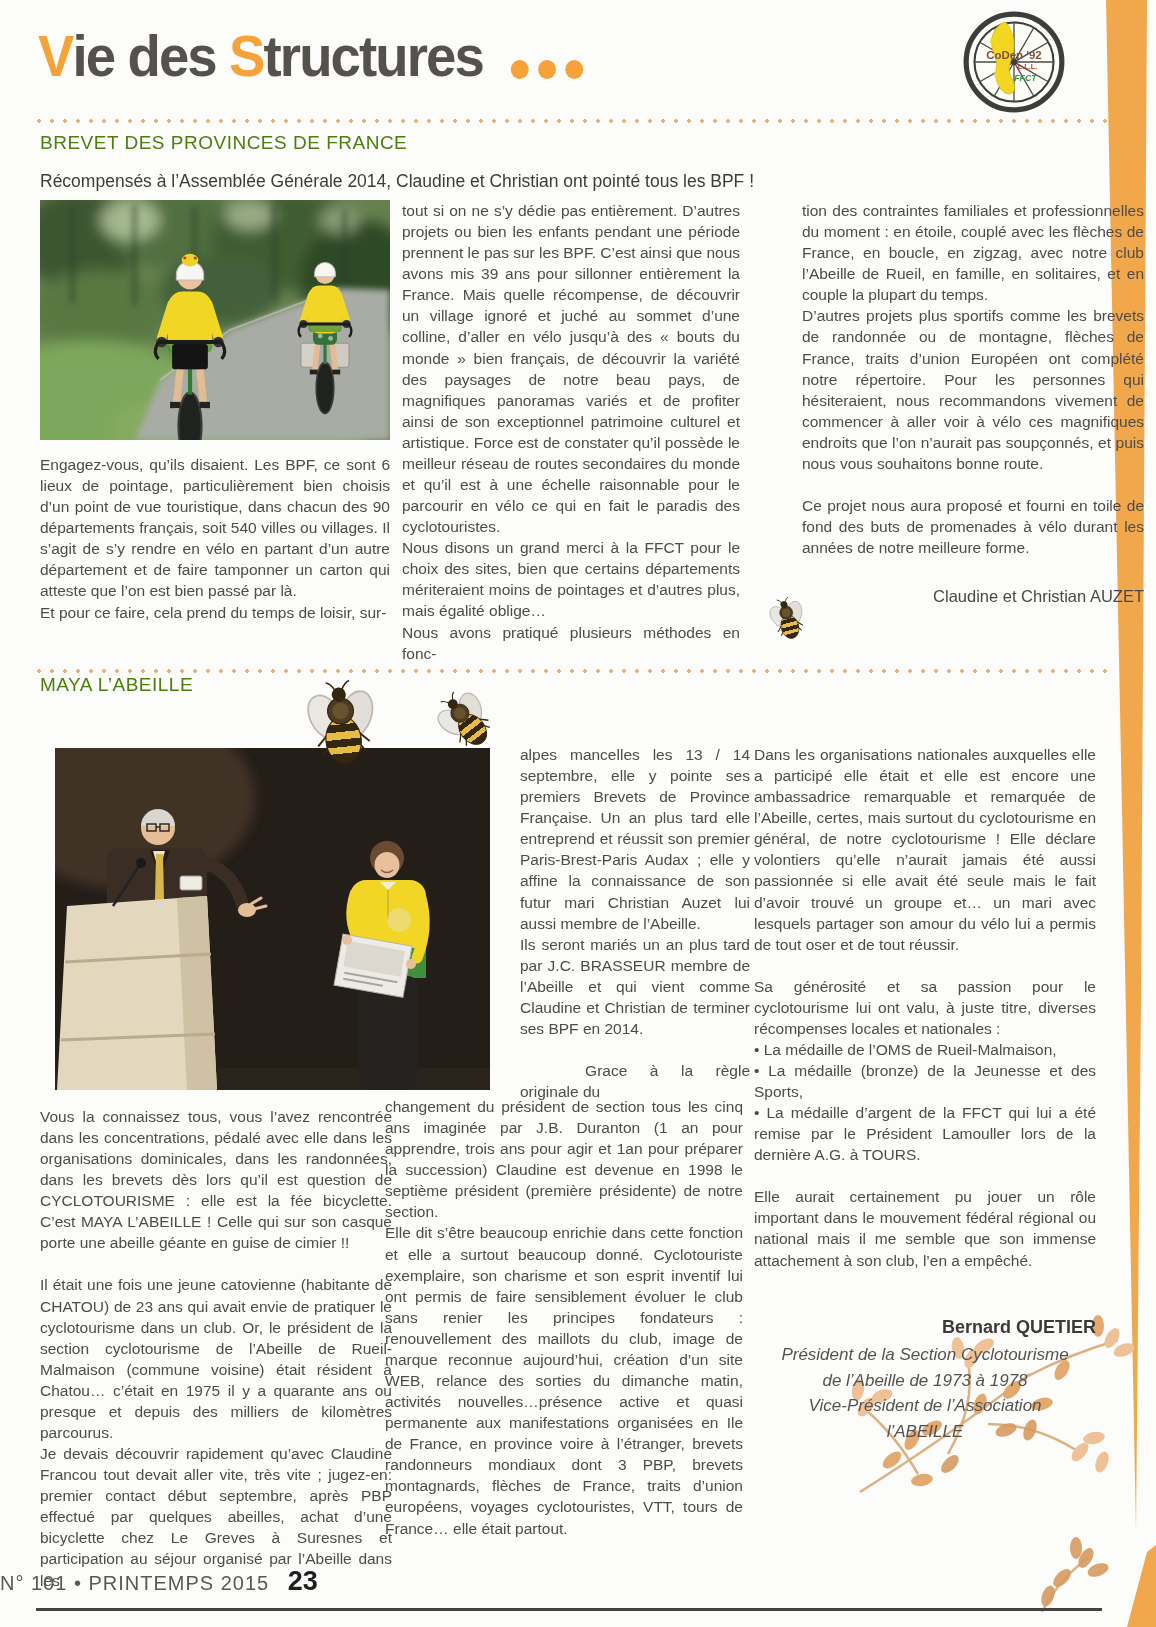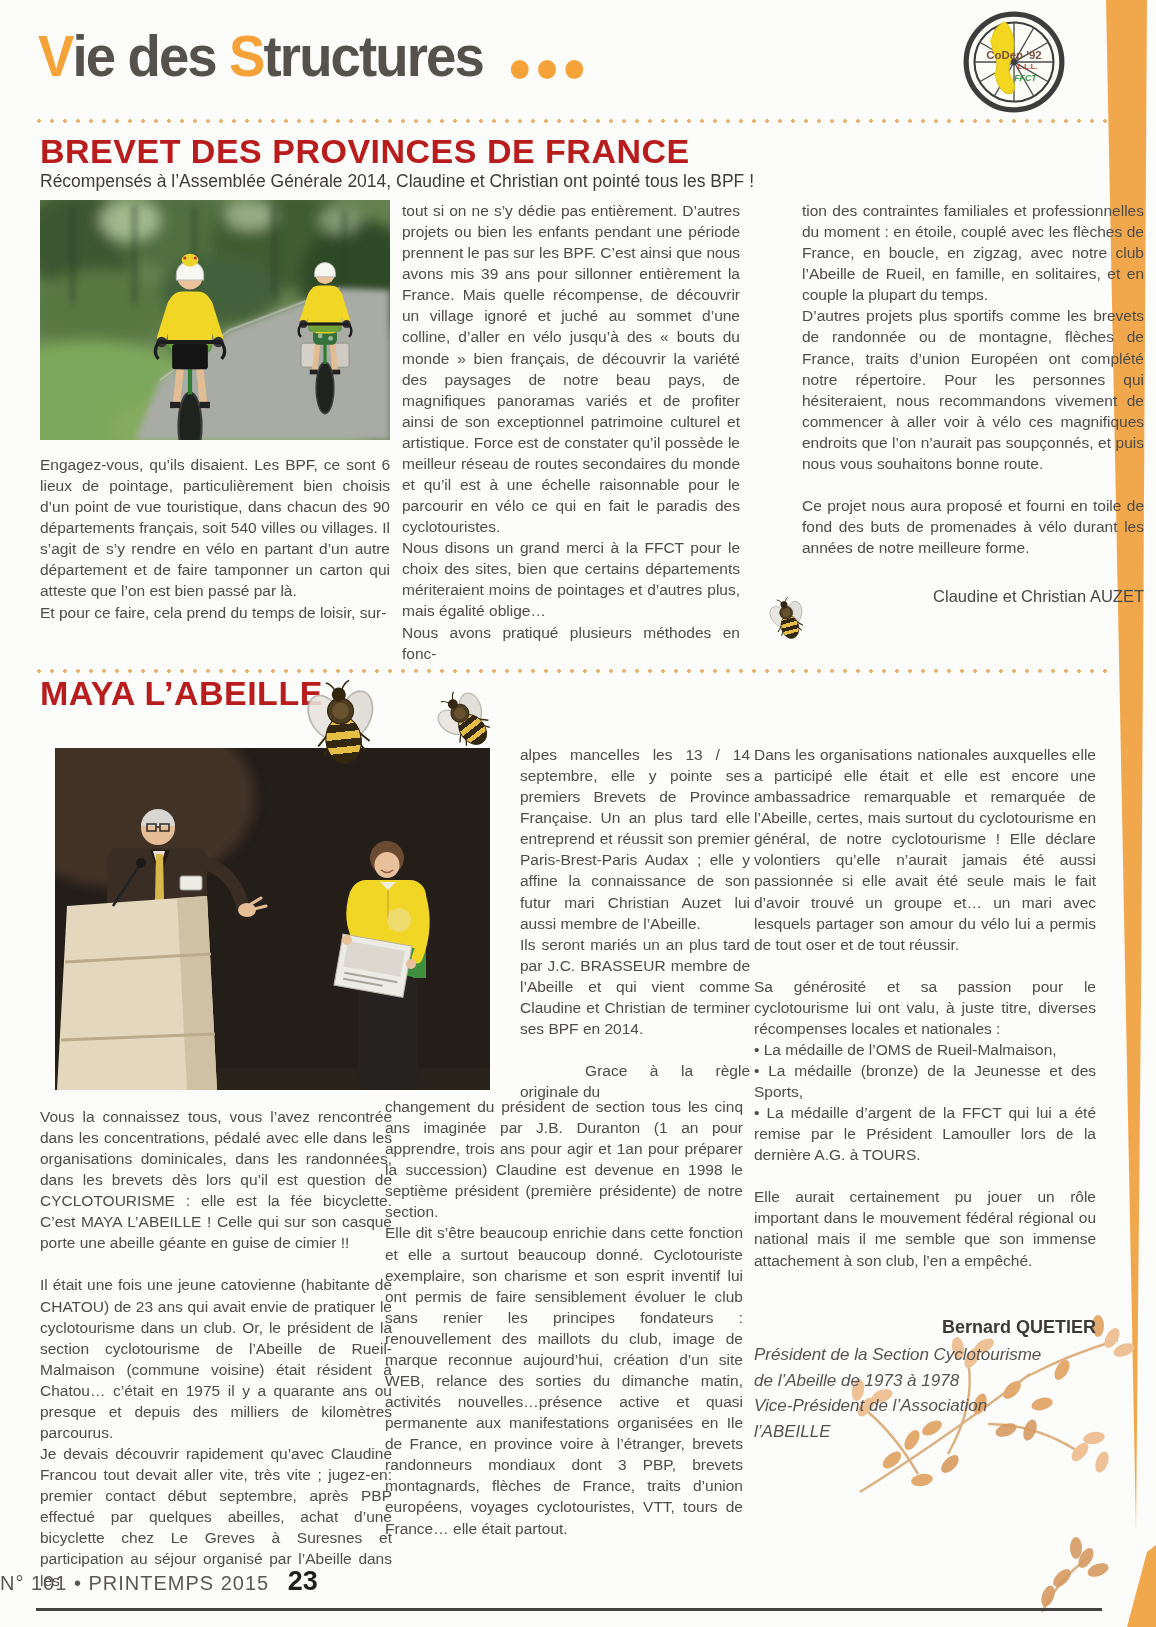--- a/index.html
+++ b/index.html
@@ -19,22 +19,22 @@
   .logo text{font-family:"Liberation Sans",sans-serif;}
   .lg1{font-size:11px;font-weight:bold;fill:#7a5244;}
   .lg2{font-size:7px;font-weight:bold;fill:#cc3322;}
   .lg3{font-size:8.5px;font-weight:bold;font-style:italic;fill:#3a9a44;}
 
   .dotline{position:absolute;left:36px;width:1072px;height:6px;z-index:2;
      background-image:radial-gradient(circle 2px at 3px 3px,#eab272 95%,transparent);
      background-size:13px 6px;background-repeat:repeat-x;}
   .dl1{top:118px;} .dl2{top:668px;}
 
-  .a-title{position:absolute;left:40px;margin:0;font-size:34px;font-weight:700;
-           letter-spacing:.5px;color:#b91c1c;z-index:3;}
+  .a-title{position:absolute;left:40px;margin:0;font-size:19px;font-weight:400;
+           letter-spacing:.5px;color:#4d7c0f;z-index:3;}
   .t1{top:132px;} .t2{top:674px;}
   .a-sub{position:absolute;left:40px;top:171px;margin:0;font-size:17.5px;font-weight:400;
          color:#3e3c39;z-index:3;}
 
   .col{position:absolute;z-index:3;font-size:15.5px;line-height:1.36;text-align:justify;}
   .paras p{margin:0;}
   .a1c1{left:40px;top:200px;width:350px;}
   .a1c2{left:402px;top:200px;width:338px;}
   .a1c3{left:754px;top:200px;width:342px;margin-left:48px;}
   .a1c3p p:nth-child(3){margin-top:1.35em;}
@@ -48,21 +48,21 @@
   .pn p:nth-child(3){margin-top:1.35em;text-indent:4.2em;}
   .a2left{left:40px;top:1106px;width:352px;}
   .pl p:nth-child(2){margin-top:1.35em;}
   .a2mid{left:385px;top:1096px;width:358px;}
   .a2right{left:754px;top:744px;width:342px;}
   .pr1 p:nth-child(2){margin-top:1.35em;}
   .pr2 p{margin-top:1.35em;}
   .bullets p::before{content:"\2022\00a0 ";}
   .sig2{margin-top:44px;text-align:right;}
   .sig2-name{font-weight:bold;font-size:18px;color:#3c3a37;margin-bottom:3px;}
-  .sig2-role p{font-style:italic;font-size:17px;color:#54524e;line-height:1.5;margin:0;text-align:left;}
+  .sig2-role p{font-style:italic;font-size:17px;color:#54524e;line-height:1.5;margin:0;text-align:center;}
 
   .bee{position:absolute;z-index:4;}
   .bee-big{left:302px;top:678px;width:80px;height:94px;transform:rotate(-6deg);}
   .bee-mid{left:438px;top:688px;width:56px;height:66px;transform:rotate(-38deg);}
   .bee-small{left:768px;top:596px;width:40px;height:47px;transform:rotate(-15deg);}
 
   .stripe{position:absolute;left:0;top:0;width:1156px;height:1627px;z-index:1;}
   .branches{position:absolute;left:830px;top:1312px;width:326px;height:300px;z-index:1;}
 
   .footer{position:absolute;left:0;top:1566px;width:1102px;text-align:left;z-index:5;}

